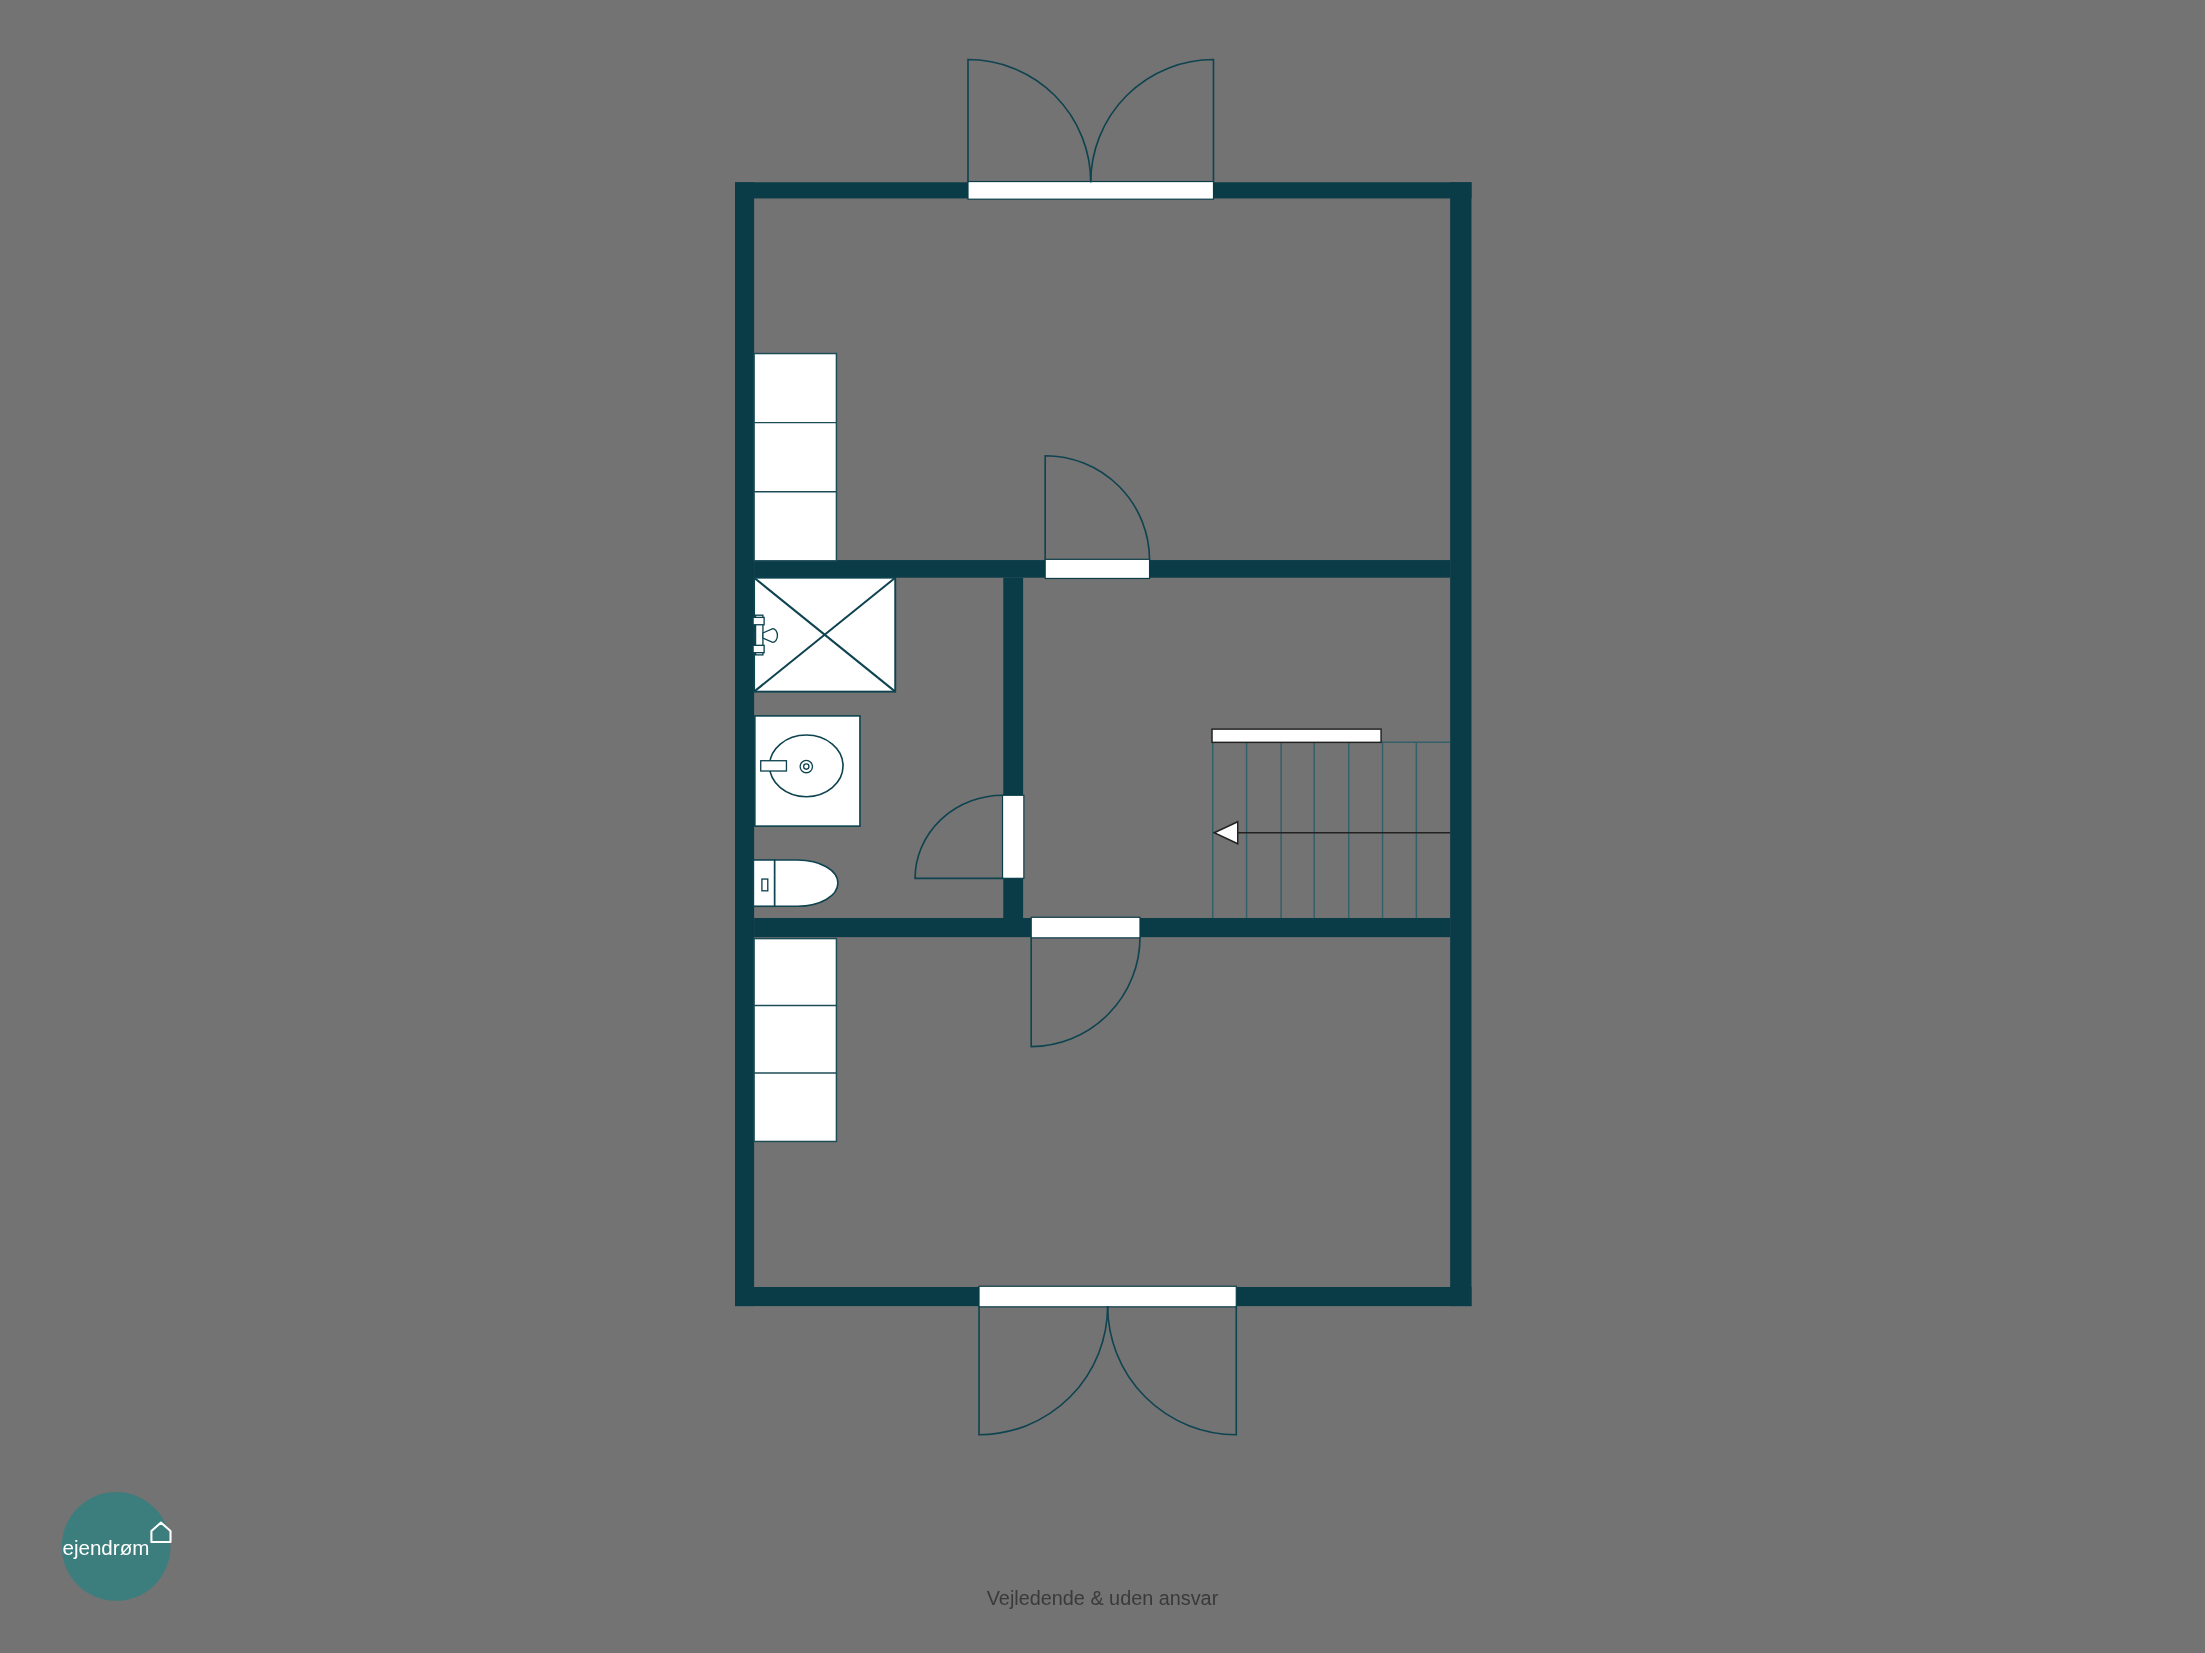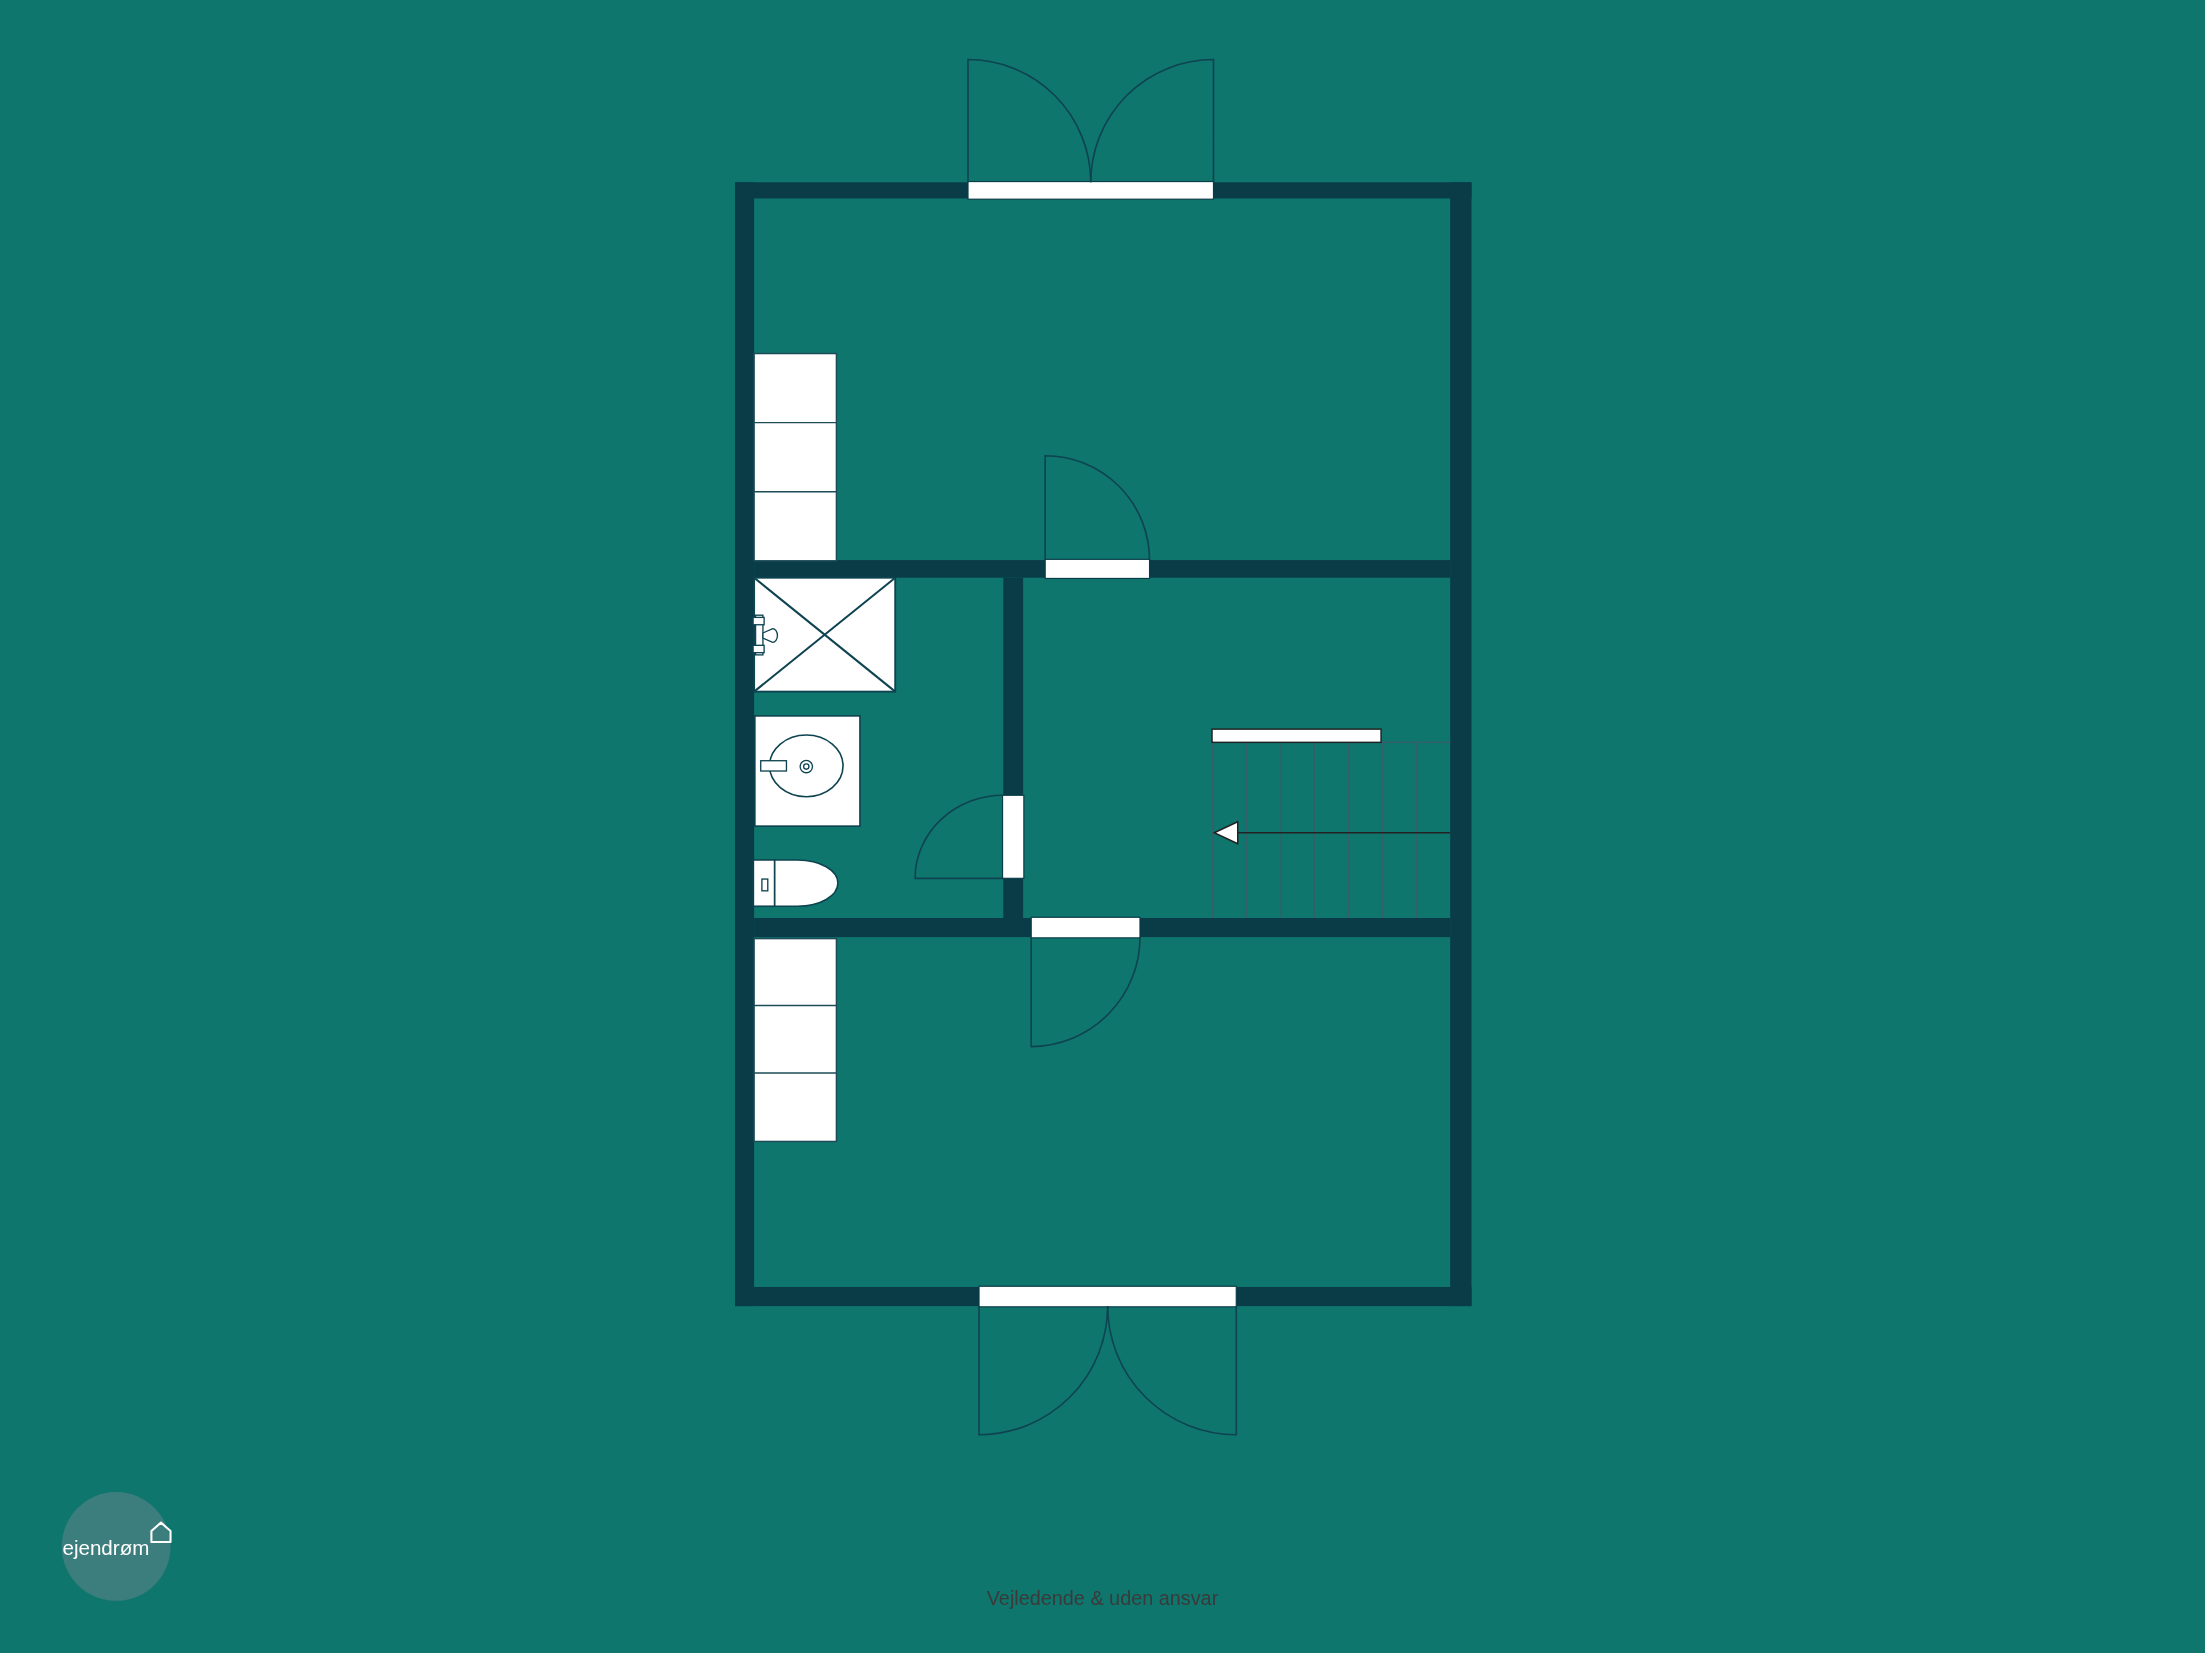--- a/index.html
+++ b/index.html
@@ -4,21 +4,21 @@
 <style>
   html, body {
     margin: 0;
     padding: 0;
     background: #ffffff;
   }
   .canvas {
     width: 100vw;
     height: 75vw; 
     position: relative;
-    background: #0f766e;
+    background: #737373;
     overflow: hidden;
   }
   svg.plan {
     display: block;
     width: 100%;
     height: 100%;
   }
   .wall { fill: #0a3c48; stroke: none; }
   .opening { fill: #ffffff; stroke: #0a3c48; stroke-width: 0.8; }
   .doorline { fill: none; stroke: #0e4350; stroke-width: 1.1; }

